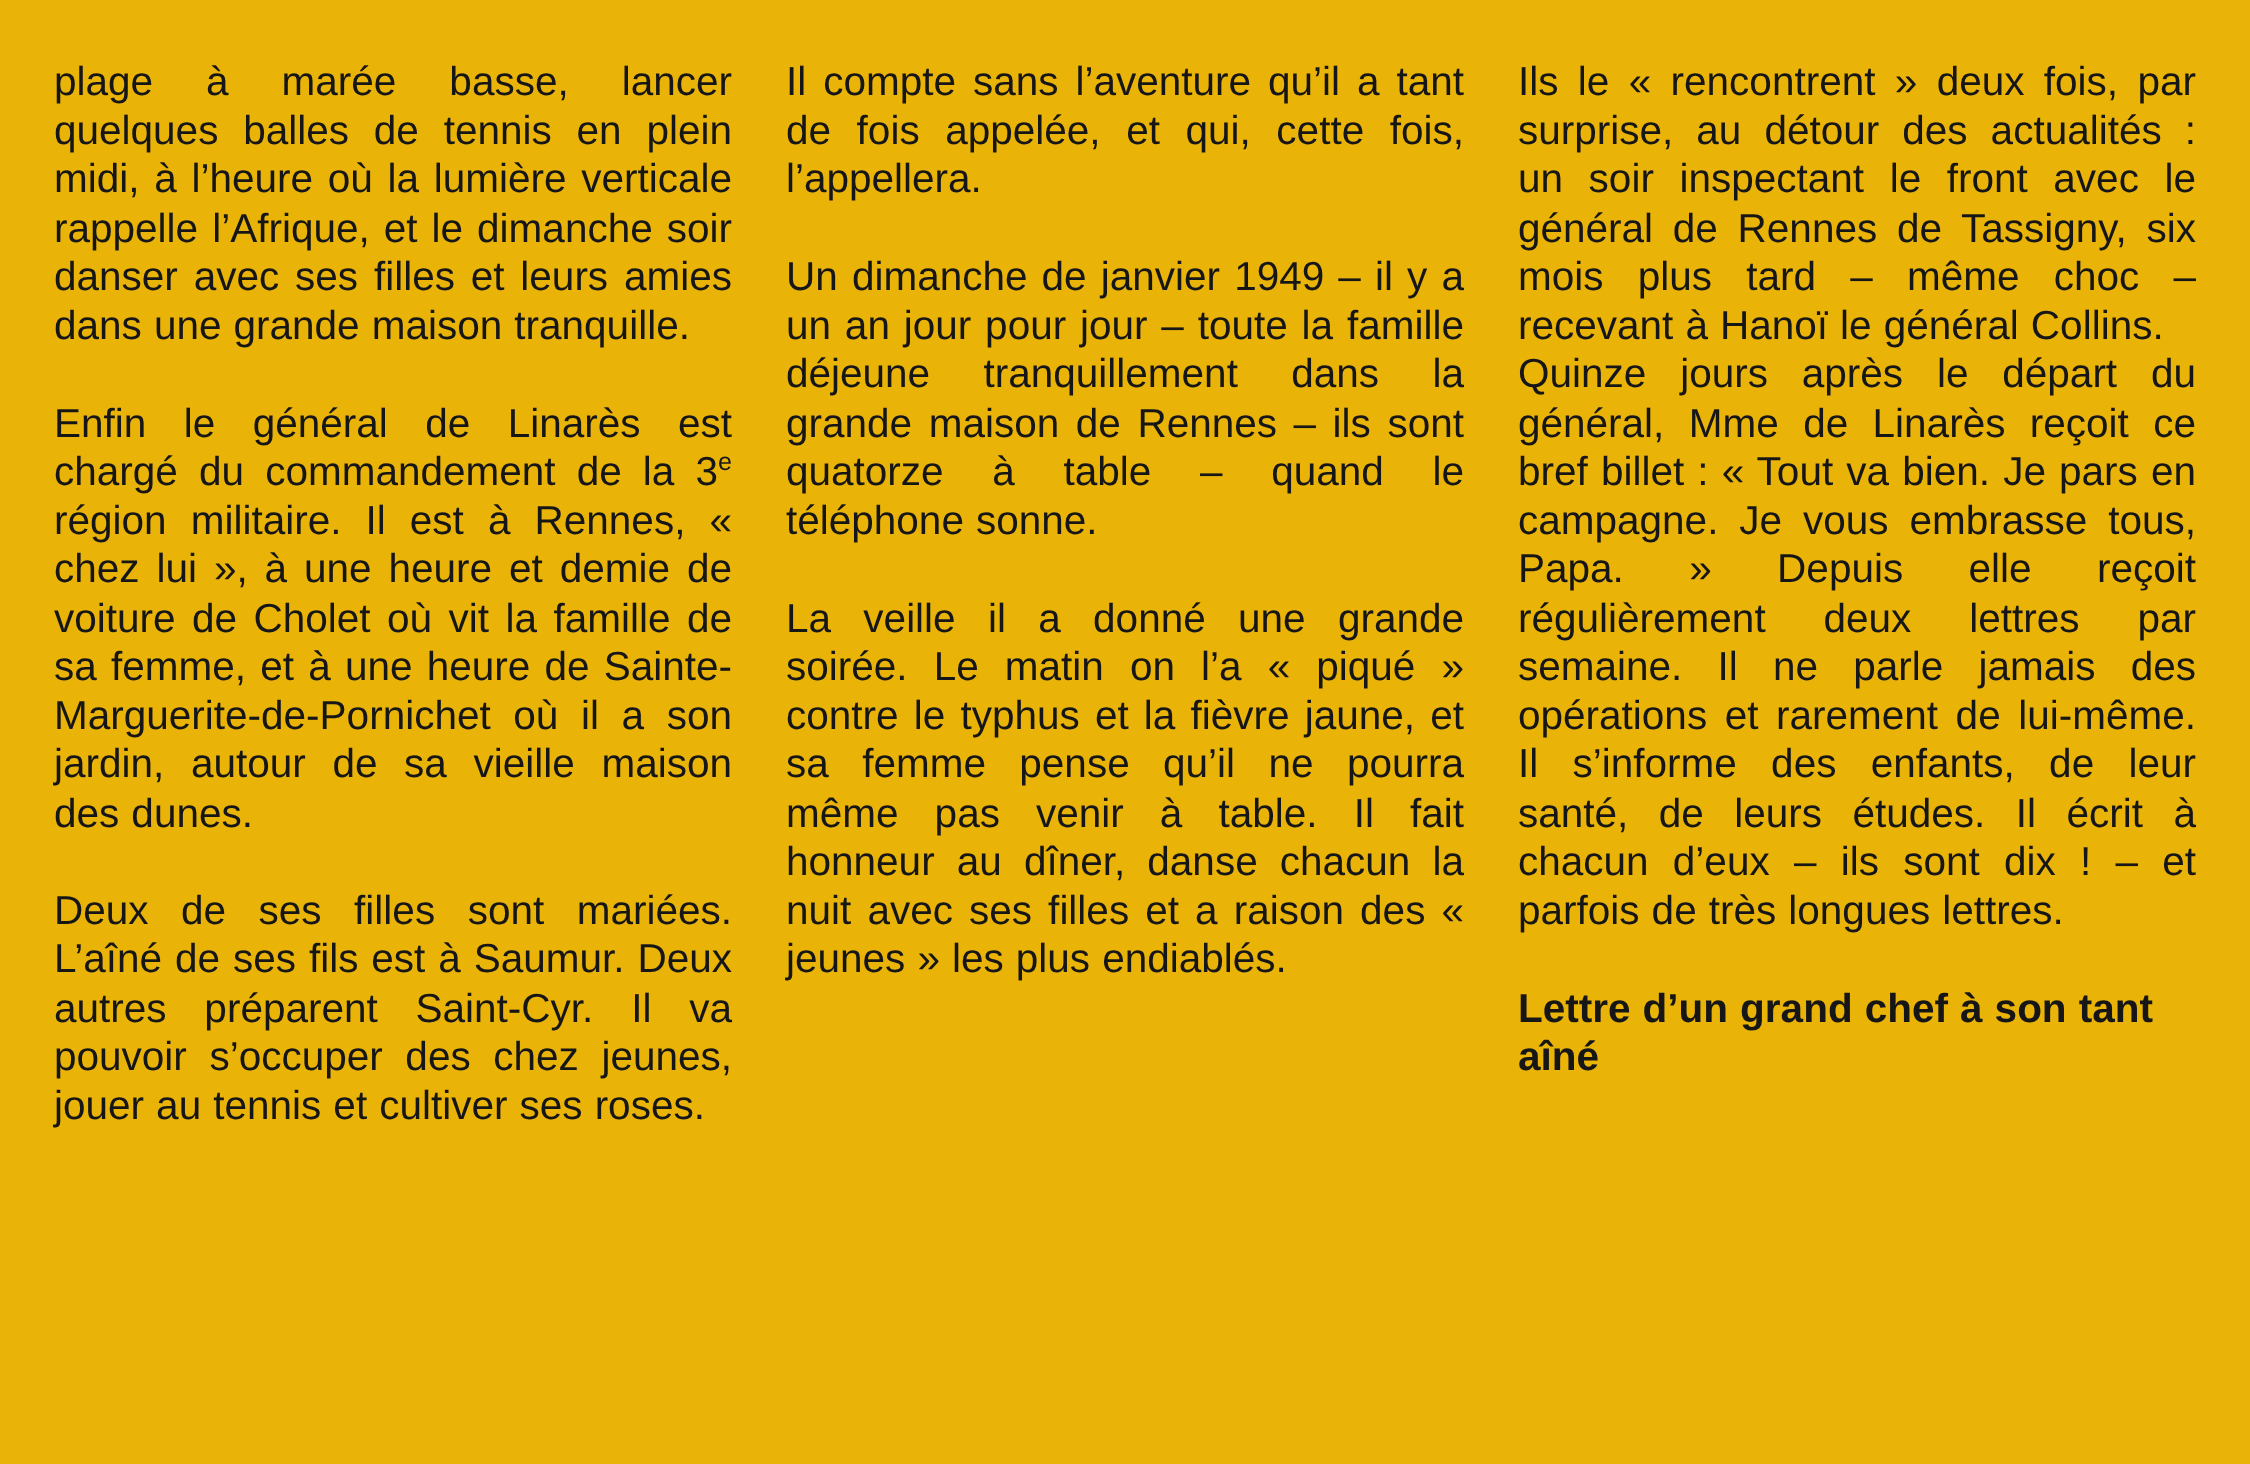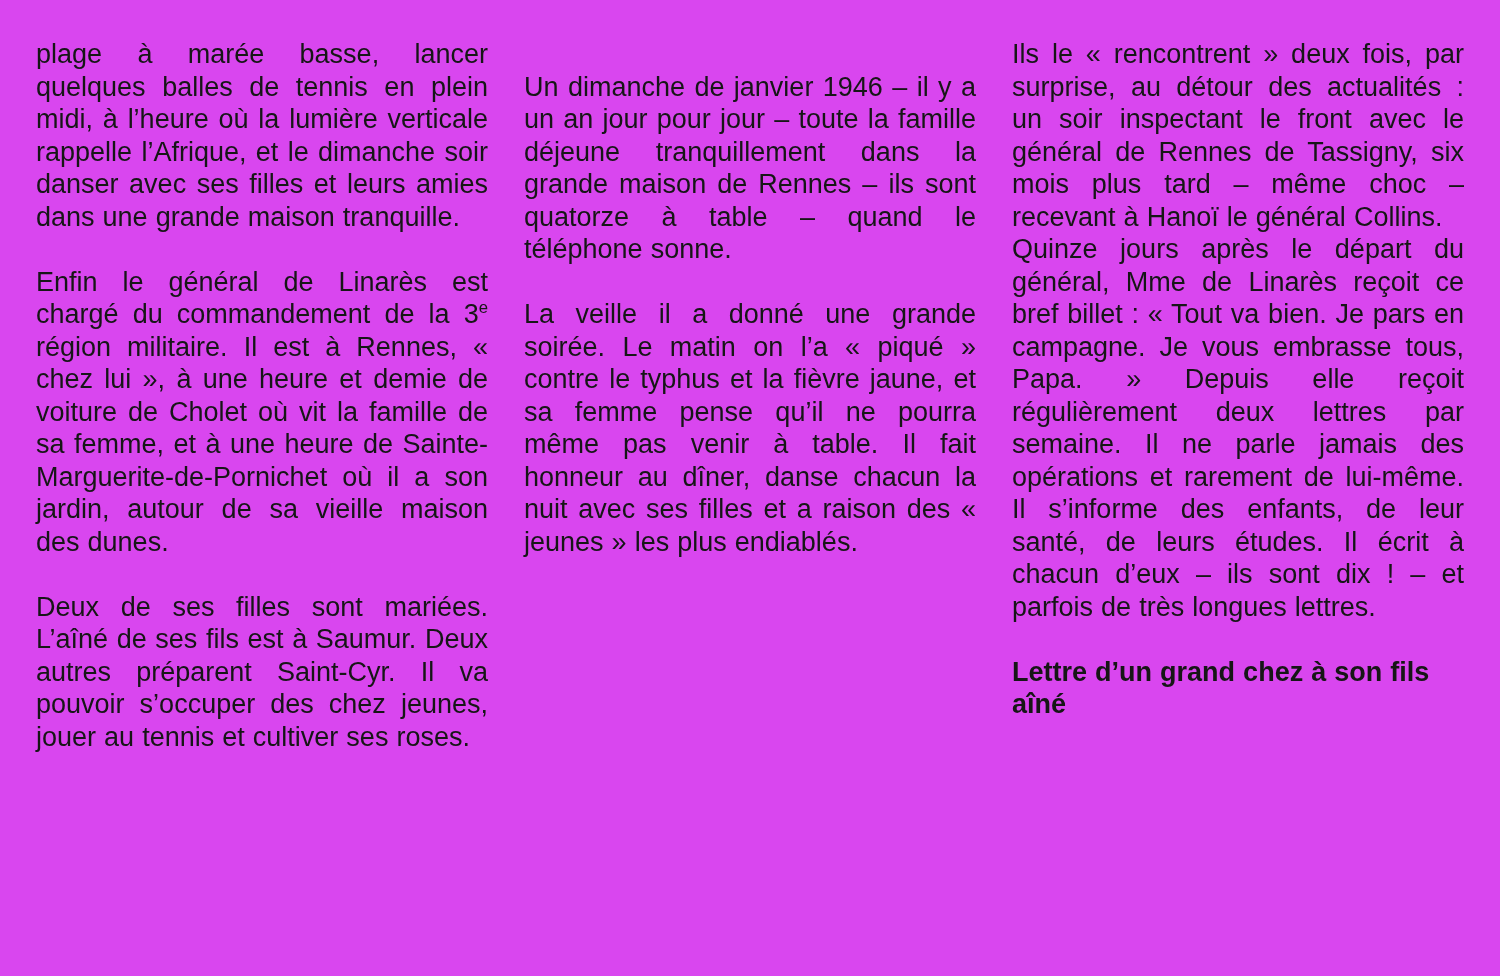--- a/index.html
+++ b/index.html
@@ -42,28 +42,29 @@
   }
   .para sup {
     font-size: 0.62em;
     line-height: 0;
     vertical-align: super;
   }
 </style>
 </head>
 <body>
 
-<div class="page" id="page" style="background: #d946ef; color: rgb(22, 22, 22);">
+<div class="page" id="page" style="background: #eab308; color: rgb(22, 22, 22);">
     <section class="col">
       <p class="para">plage à marée basse, lancer quelques balles de tennis en plein midi, à l’heure où la lumière verticale rappelle l’Afrique, et le dimanche soir danser avec ses filles et leurs amies dans une grande maison tranquille.</p>
       <p class="para space-before">Enfin le général de Linarès est chargé du commandement de la 3<sup>e</sup> région militaire. Il est à Rennes, « chez lui », à une heure et demie de voiture de Cholet où vit la famille de sa femme, et à une heure de Sainte-Marguerite-de-Pornichet où il a son jardin, autour de sa vieille maison des dunes.</p>
       <p class="para space-before">Deux de ses filles sont mariées. L’aîné de ses fils est à Saumur. Deux autres préparent Saint-Cyr. Il va pouvoir s’occuper des chez jeunes, jouer au tennis et cultiver ses roses.</p>
     </section>
     <section class="col">
-      <p class="para space-before">Un dimanche de janvier 1946 – il y a un an jour pour jour – toute la famille déjeune tranquillement dans la grande maison de Rennes – ils sont quatorze à table – quand le téléphone sonne.</p>
+      <p class="para">Il compte sans l’aventure qu’il a tant de fois appelée, et qui, cette fois, l’appellera.</p>
+      <p class="para space-before">Un dimanche de janvier 1949 – il y a un an jour pour jour – toute la famille déjeune tranquillement dans la grande maison de Rennes – ils sont quatorze à table – quand le téléphone sonne.</p>
       <p class="para space-before">La veille il a donné une grande soirée. Le matin on l’a « piqué » contre le typhus et la fièvre jaune, et sa femme pense qu’il ne pourra même pas venir à table. Il fait honneur au dîner, danse chacun la nuit avec ses filles et a raison des « jeunes » les plus endiablés.</p>
     </section>
     <section class="col">
       <p class="para">Ils le « rencontrent » deux fois, par surprise, au détour des actualités : un soir inspectant le front avec le général de Rennes de Tassigny, six mois plus tard – même choc – recevant à Hanoï le général Collins.</p>
       <p class="para">Quinze jours après le départ du général, Mme de Linarès reçoit ce bref billet : « Tout va bien. Je pars en campagne. Je vous embrasse tous, Papa. » Depuis elle reçoit régulièrement deux lettres par semaine. Il ne parle jamais des opérations et rarement de lui-même. Il s’informe des enfants, de leur santé, de leurs études. Il écrit à chacun d’eux – ils sont dix ! – et parfois de très longues lettres.</p>
-      <p class="para space-before heading">Lettre d’un grand chez à son fils aîné</p>
+      <p class="para space-before heading">Lettre d’un grand chef à son tant aîné</p>
     </section>
   </div>
 
 </body></html>

